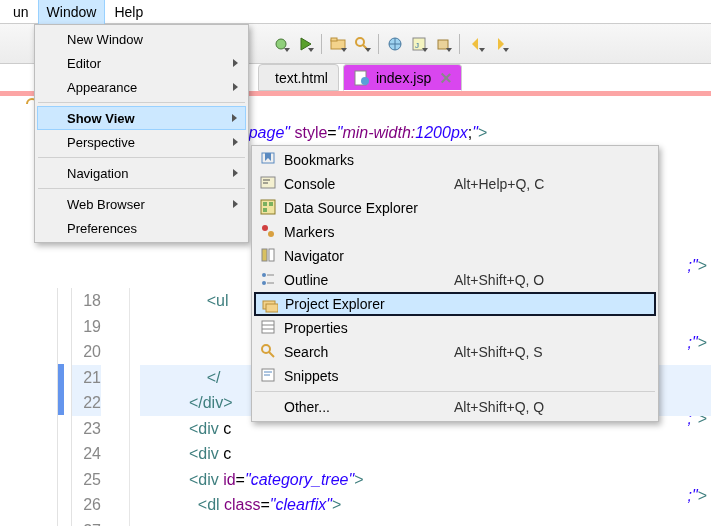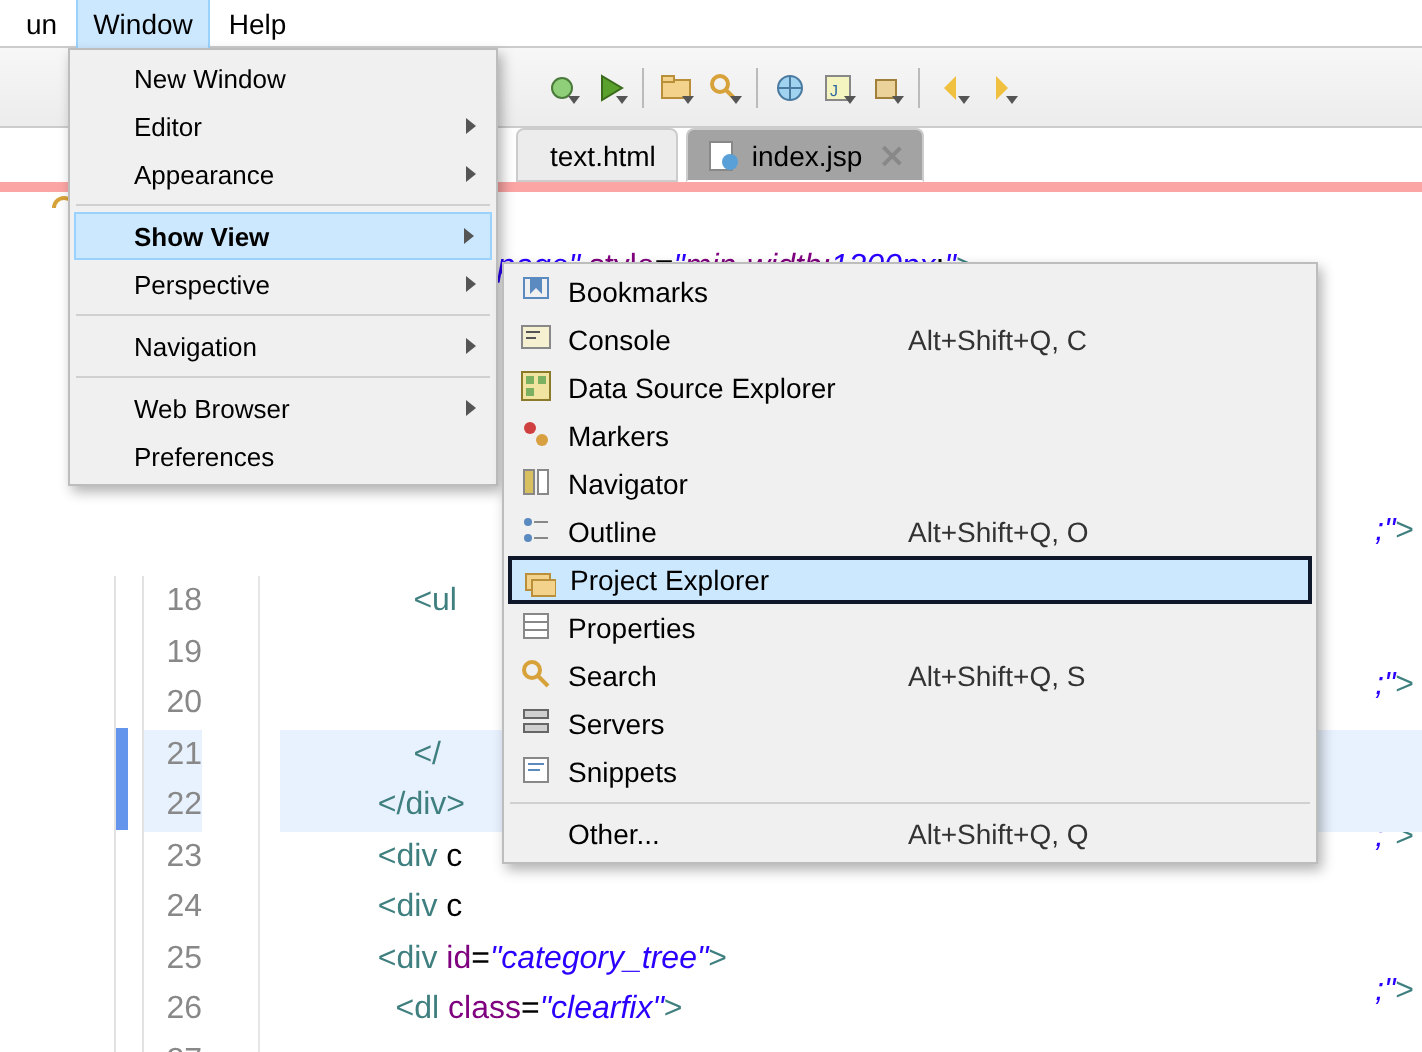--- a/index.html
+++ b/index.html
@@ -24,21 +24,21 @@
   .submenu .sm-icon { position: absolute; left: 6px; top: 3px; width: 16px; height: 16px; display:flex; align-items:center; justify-content:center; }
   .submenu .dd-sep { height: 1px; background: #d0d0d0; margin: 3px 1px; }
 
   .toolbar { position: absolute; top: 24px; left: 0; right: 0; height: 40px; background: linear-gradient(#f7f7f7,#ececec); border-bottom: 1px solid #ccc; z-index: 3; display: flex; align-items: center; padding-left: 270px; gap: 2px; }
   .tb-btn { width: 22px; height: 22px; display: inline-flex; align-items:center; justify-content:center; border: 1px solid transparent; border-radius: 2px; position: relative; }
   .tb-btn .tri { position:absolute; right:1px; bottom:2px; width:0; height:0; border-left:3px solid transparent;border-right:3px solid transparent;border-top:4px solid #555; }
   .tb-sep { width: 1px; height: 20px; background: #bbb; margin: 0 3px; }
 
   .tabs { position:absolute; top:64px; left:0; right:0; height:32px; background:#fff; border-bottom:5px solid #fca5a5; padding-left:58px; display:flex; align-items:flex-end; z-index:2; }
   .tab-preleft { position:absolute; left:4px; top:70px; display:flex; gap:4px; z-index:2; }
-  .tab { display:flex; align-items:center; gap:6px; padding:5px 10px 4px; border:1px solid #ccc; border-bottom:1px solid #fff; border-radius:4px 4px 0 0; margin-right:4px; background:#a3a3a3; font-size:14px; position:relative; }
+  .tab { display:flex; align-items:center; gap:6px; padding:5px 10px 4px; border:1px solid #ccc; border-bottom:1px solid #fff; border-radius:4px 4px 0 0; margin-right:4px; background:#d946ef; font-size:14px; position:relative; }
   .tab.bg { background:#ececec; border-bottom:1px solid #ccc; }
   .tab .close-x { width:10px; height:10px; position:relative; margin-left:4px; }
   .tab .close-x::before, .tab .close-x::after { content:""; position:absolute; left:4px; top:-1px; width:1.5px; height:12px; background:#888; }
   .tab .close-x::before { transform:rotate(45deg); }
   .tab .close-x::after { transform:rotate(-45deg); }
   .tab-left-icon svg { display:block; }
 
   .editor { position:absolute; top:97px; left:0; right:0; bottom:0; display:flex; font-family: Consolas, "Courier New", monospace; font-size:16px; line-height:25.5px; z-index:1; }
   .gutterA { width:58px; background:#fff; border-right:1px solid #e2e2e2; }
   .gutterB { width:14px; background:#fff; border-right:1px solid #e2e2e2; }
@@ -234,41 +234,41 @@
     <div class="dd-sep"></div>
     <div class="dd-item">
         <span>Web Browser</span>
         <span class="dd-arrow"></span>
       </div>
     <div class="dd-item">
         <span>Preferences</span>
       </div>
   </div>
 
-  <div class="submenu" style="left:251px; top:131px; width:408px;">
+  <div class="submenu" style="left:251px; top:145px; width:408px;">
     <div class="sm-item">
       <span class="sm-icon">
           <svg class="ico-svg" viewBox="0 0 16 16">
             <rect x="2" y="2" width="12" height="10" fill="none" stroke="#5a8ac0"></rect>
             <polygon points="5,2 11,2 11,10 8,7 5,10" fill="#5a8ac0"></polygon>
           </svg>
         </span>
       <span class="sm-label">Bookmarks</span>
         <span class="sm-accel"></span>
     </div>
     <div class="sm-item">
       <span class="sm-icon">
           <svg class="ico-svg" viewBox="0 0 16 16">
             <rect x="1" y="2" width="14" height="11" fill="#f4f0d0" stroke="#888"></rect>
             <line x1="3" y1="5" x2="10" y2="5" stroke="#555"></line>
             <line x1="3" y1="8" x2="8" y2="8" stroke="#555"></line>
           </svg>
         </span>
       <span class="sm-label">Console</span>
-        <span class="sm-accel">Alt+Shift+Q, C</span>
+        <span class="sm-accel">Alt+Help+Q, C</span>
     </div>
     <div class="sm-item">
       <span class="sm-icon">
           <svg class="ico-svg" viewBox="0 0 16 16">
             <rect x="1" y="1" width="14" height="14" fill="#f0e4a0" stroke="#8a7a2a"></rect>
             <rect x="3" y="3" width="4" height="4" fill="#7ab060"></rect>
             <rect x="9" y="3" width="4" height="4" fill="#7ab060"></rect>
             <rect x="3" y="9" width="4" height="4" fill="#7ab060"></rect>
           </svg>
         </span>
@@ -334,30 +334,20 @@
             <circle cx="6" cy="6" r="4" fill="none" stroke="#d8a23a" stroke-width="2"></circle>
             <line x1="9" y1="9" x2="14" y2="14" stroke="#d8a23a" stroke-width="2"></line>
           </svg>
         </span>
       <span class="sm-label">Search</span>
         <span class="sm-accel">Alt+Shift+Q, S</span>
     </div>
     <div class="sm-item">
       <span class="sm-icon">
           <svg class="ico-svg" viewBox="0 0 16 16">
-            <rect x="2" y="2" width="12" height="4" fill="#d0d0d0" stroke="#666"></rect>
-            <rect x="2" y="9" width="12" height="4" fill="#d0d0d0" stroke="#666"></rect>
-          </svg>
-        </span>
-      <span class="sm-label">Servers</span>
-        <span class="sm-accel"></span>
-    </div>
-    <div class="sm-item">
-      <span class="sm-icon">
-          <svg class="ico-svg" viewBox="0 0 16 16">
             <rect x="2" y="2" width="12" height="12" fill="#fff" stroke="#888"></rect>
             <line x1="4" y1="5" x2="12" y2="5" stroke="#5a8ac0"></line>
             <line x1="4" y1="8" x2="10" y2="8" stroke="#5a8ac0"></line>
           </svg>
         </span>
       <span class="sm-label">Snippets</span>
         <span class="sm-accel"></span>
     </div>
     <div class="dd-sep"></div>
     <div class="sm-item">

